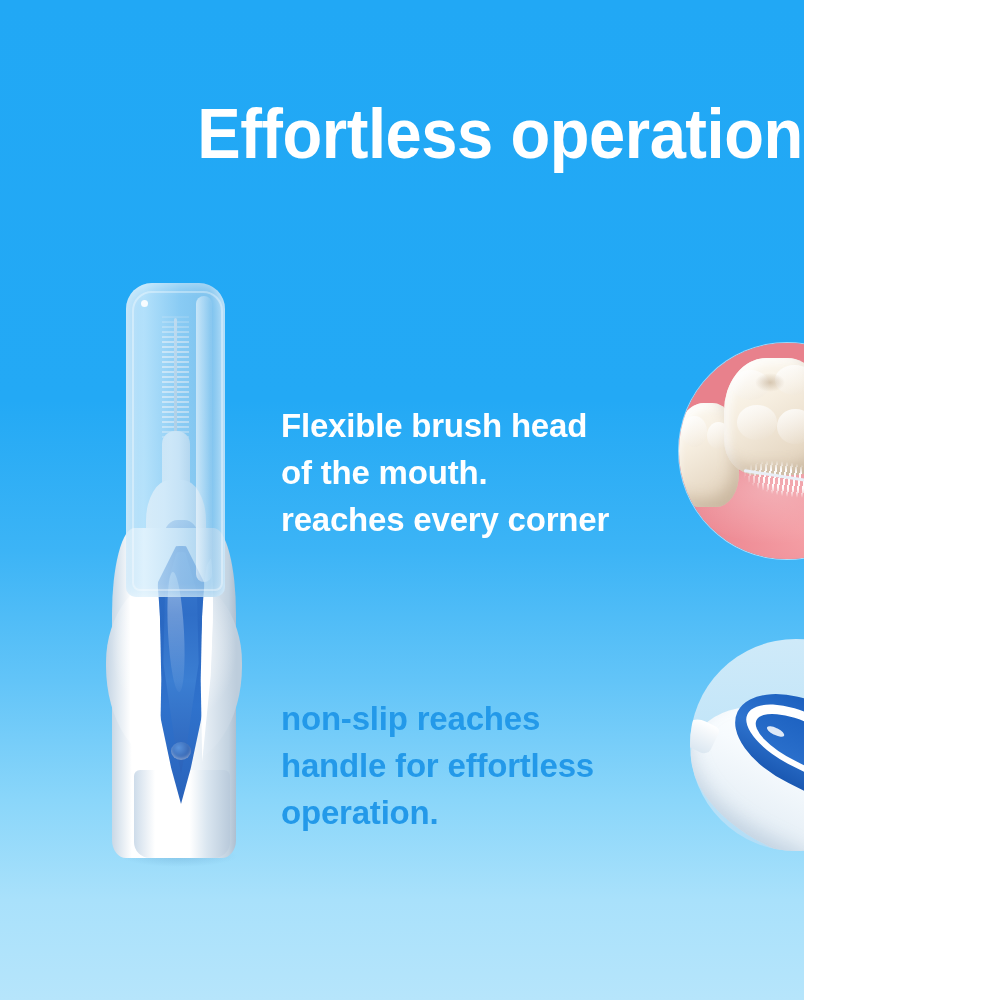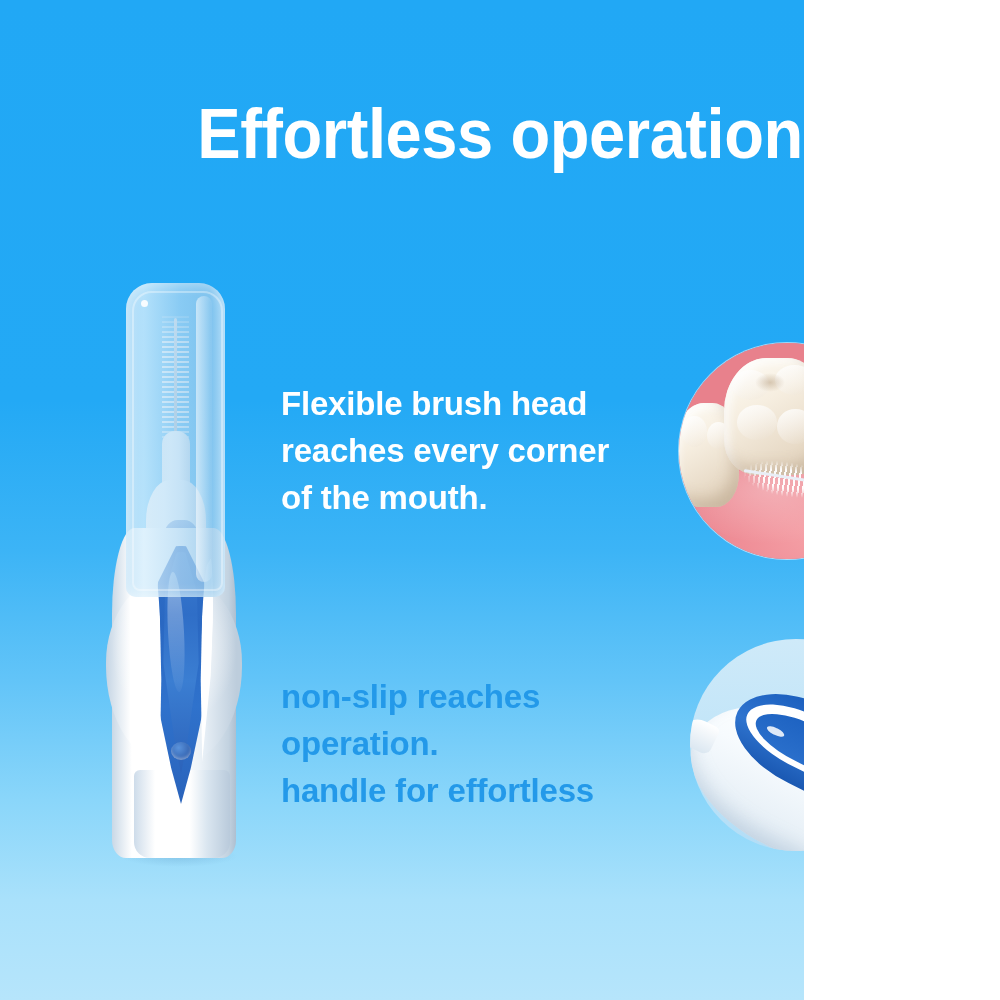--- a/index.html
+++ b/index.html
@@ -41,20 +41,21 @@
     white-space: nowrap;
   }
 
   
   .caption {
     position: absolute;
     font-weight: 700;
     font-size: 33px;
     line-height: 47px;
     letter-spacing: -0.2px;
+    margin-top: 22px;
   }
   #caption-top {
     left: 281px;
     top: 380px;
     width: 400px;
     color: #ffffff;
   }
   #caption-bottom {
     left: 281px;
     top: 673px;
@@ -463,28 +464,28 @@
     <div id="grip-dot"></div>
 
     <div id="cap"></div>
     <div id="cap-rim"></div>
     <div id="cap-gloss"></div>
     <div id="cap-spec"></div>
   </div>
 
   <div id="caption-top" class="caption" style="color: rgb(255, 255, 255);">
     <span class="ln">Flexible brush head</span>
+    <span class="ln">of the mouth.</span>
     <span class="ln">reaches every corner</span>
-    <span class="ln">of the mouth.</span>
   </div>
 
   <div id="caption-bottom" class="caption" style="color: rgb(35, 153, 233);">
     <span class="ln"> non-slip reaches</span>
+    <span class="ln">handle for effortless</span>
     <span class="ln">operation.</span>
-    <span class="ln">handle for effortless</span>
   </div>
 
   <div id="inset-teeth" class="inset">
     <div class="gum"></div>
     <div class="gum-hi"></div>
 
     <div class="tooth" id="tooth-left">
       <div class="cusp" style="left:14%; top:12%; width:38%; height:30%;"></div>
       <div class="cusp" style="left:52%; top:18%; width:34%; height:26%;"></div>
     </div>

